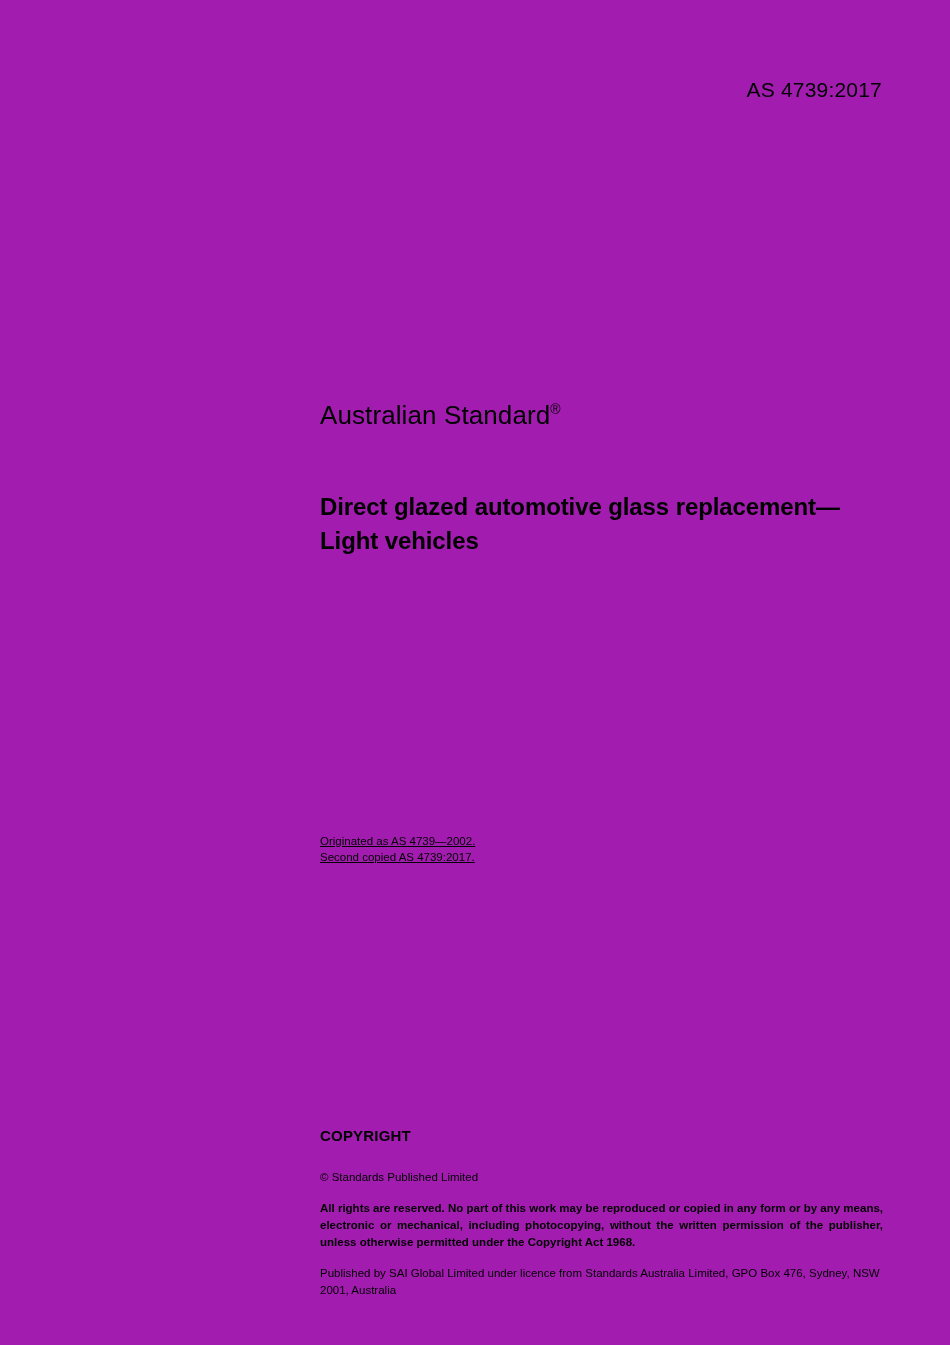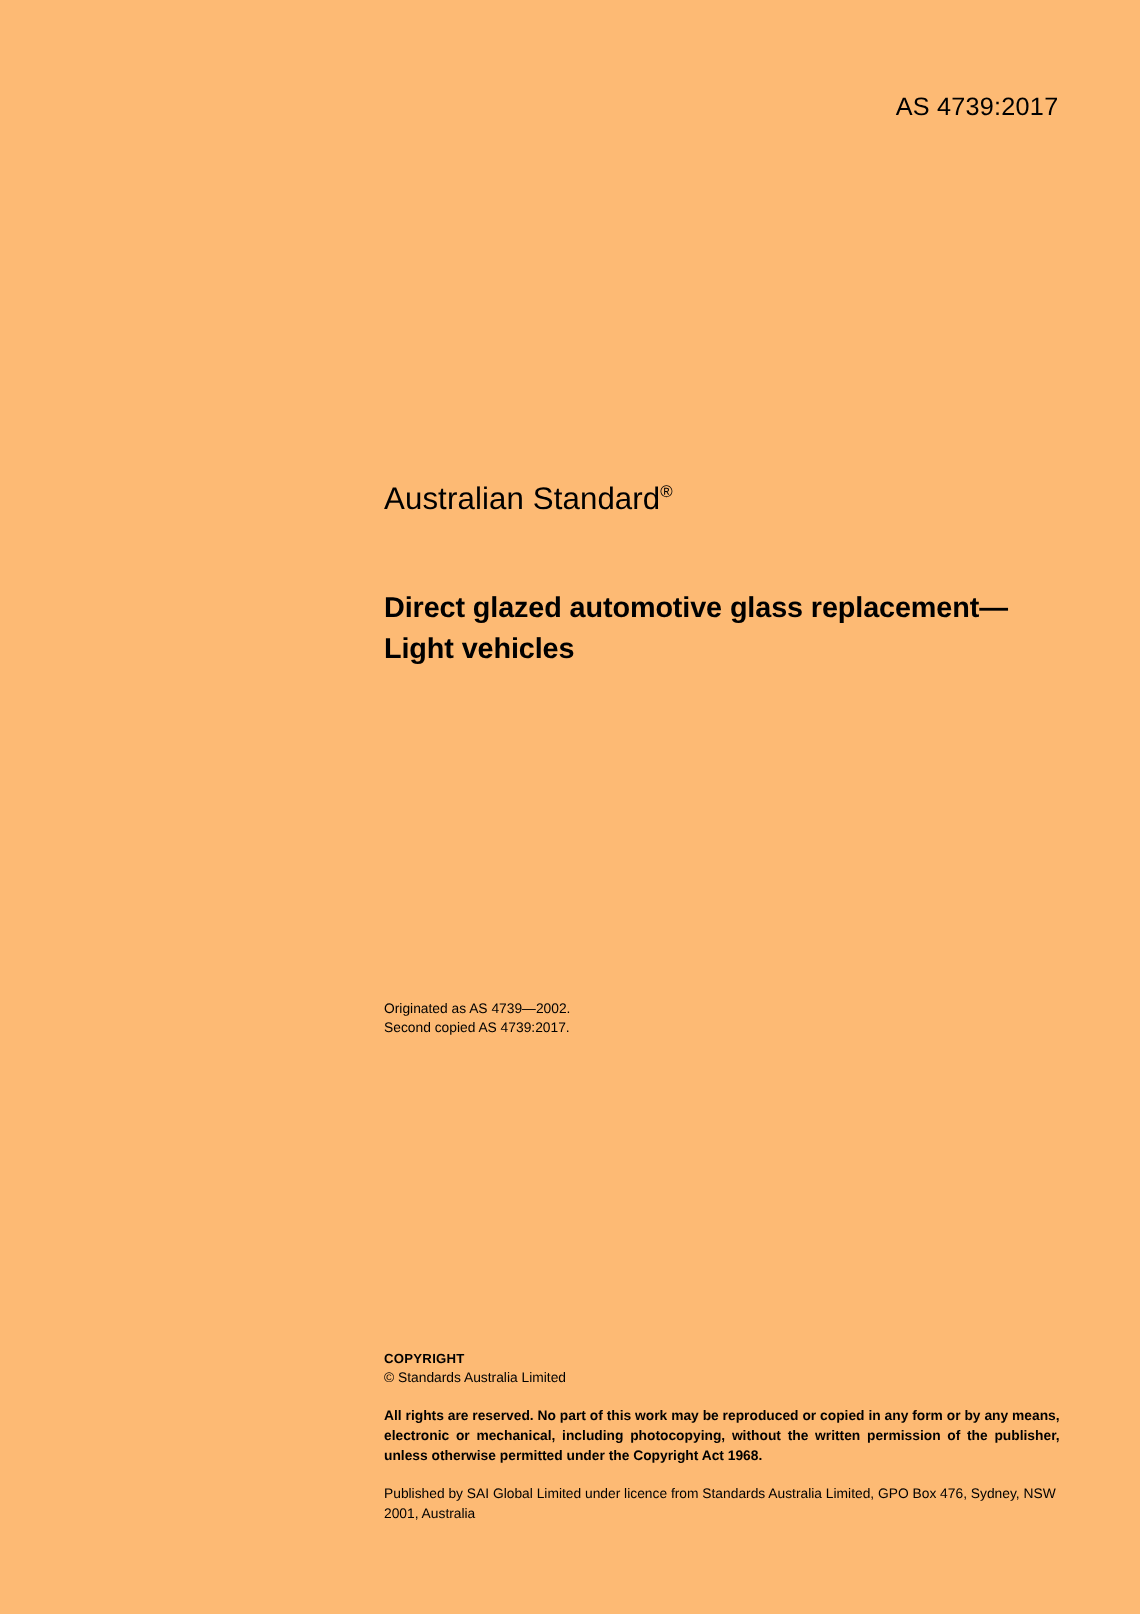--- a/index.html
+++ b/index.html
@@ -8,21 +8,21 @@
     background: #ffffff;
   }
   body {
     font-family: "Liberation Sans", sans-serif;
     color: #000000;
   }
   .page {
     position: relative;
     width: 950px;
     height: 1345px;
-    background: #fdba74;
+    background: #a21caf;
     overflow: hidden;
     box-sizing: border-box;
   }
   .doc-number {
     position: absolute;
     top: 78px;
     right: 68px;
     font-size: 21px;
     letter-spacing: 0.2px;
     white-space: nowrap;
@@ -49,34 +49,35 @@
     font-weight: bold;
     line-height: 1.42;
     letter-spacing: -0.1px;
   }
   .edition-block {
     position: absolute;
     top: 833px;
     left: 320px;
     font-size: 11.5px;
     line-height: 1.42;
+    text-decoration: underline;
   }
   .copyright-block {
     position: absolute;
     top: 1125px;
     left: 320px;
     width: 563px;
     font-size: 11.5px;
     line-height: 1.48;
   }
   .copyright-heading {
     font-weight: bold;
-    font-size: 11px;
+    font-size: 15px;
     letter-spacing: 0.2px;
-    margin-bottom: 0;
+    margin-bottom: 22px;
   }
   .copyright-line {
     margin-bottom: 14px;
   }
   .copyright-para {
     text-align: justify;
     margin-bottom: 14px;
     font-weight: bold;
   }
   .copyright-pub {
@@ -99,18 +100,18 @@
 
   <div class="main-title">Direct glazed automotive glass replacement—Light vehicles</div>
 
   <div class="edition-block">
     <div>Originated as AS 4739—2002.</div>
     <div>Second copied AS 4739:2017.</div>
   </div>
 
   <div class="copyright-block">
     <div class="copyright-heading">COPYRIGHT</div>
-    <div class="copyright-line">© Standards Australia Limited</div>
+    <div class="copyright-line">© Standards Published Limited</div>
     <div class="copyright-para">All rights are reserved. No part of this work may be reproduced or copied in any form or by any means, electronic or mechanical, including photocopying, without the written permission of the publisher, unless otherwise permitted under the Copyright Act 1968.</div>
     <div class="copyright-pub">Published by SAI Global Limited under licence from Standards Australia Limited, GPO Box 476, Sydney, NSW 2001, Australia</div>
   </div>
 
 </div>
 
 </body></html>

